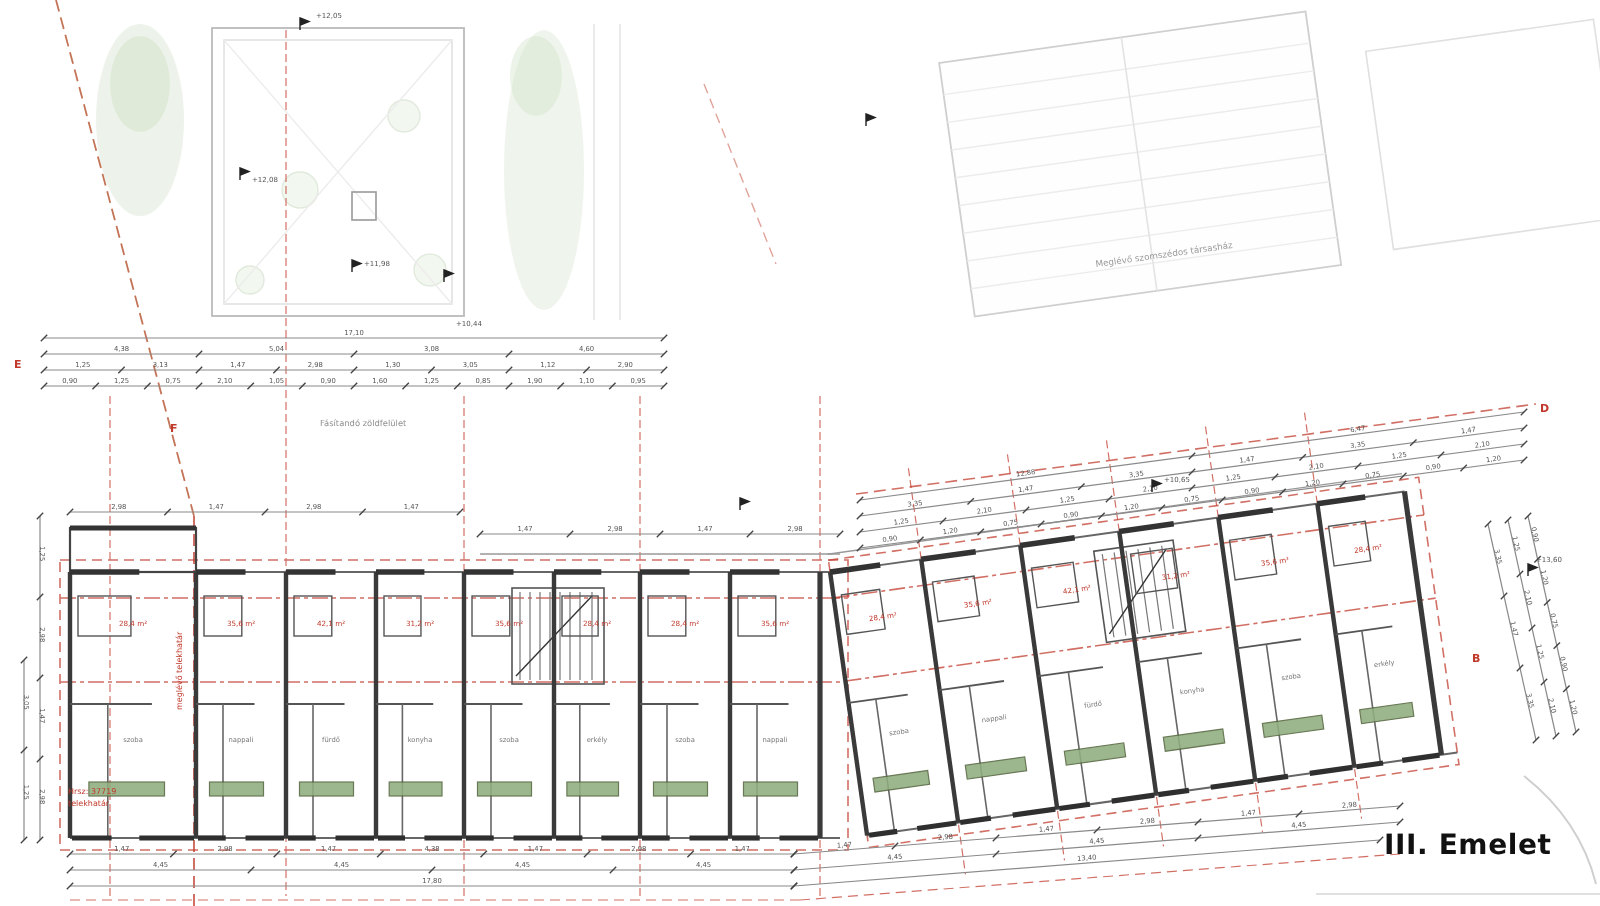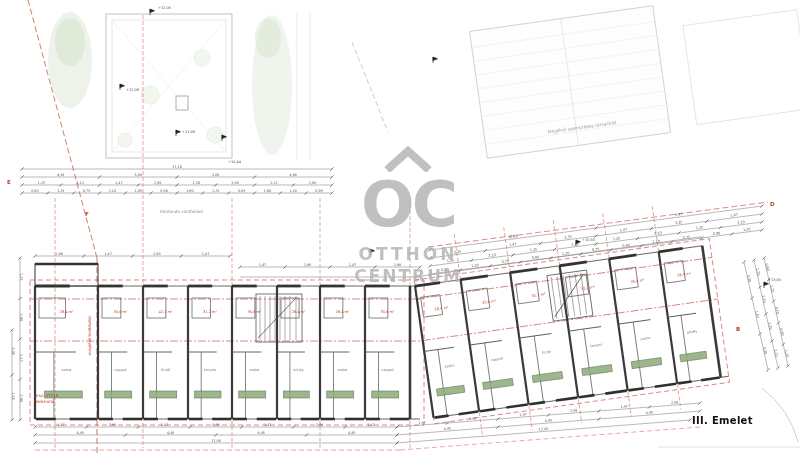--- a/index.html
+++ b/index.html
@@ -4,21 +4,21 @@
 <style>
   html,body{margin:0;padding:0;background:#fff;}
   .canvas{position:relative;width:800px;height:453px;background:#ffffff;overflow:hidden;
           font-family:"DejaVu Sans",sans-serif;}
   .plan-svg{position:absolute;left:0;top:0;z-index:1;}
   .watermark{position:absolute;left:334px;top:146px;width:148px;text-align:center;
              color:#b3b3b3;opacity:.82;z-index:3;pointer-events:none;}
   .wm-oc{font-size:63px;font-weight:bold;letter-spacing:-3px;line-height:60px;margin-top:-1px;}
   .wm-line1{font-size:17px;font-weight:bold;letter-spacing:3px;line-height:20px;margin-top:9px;}
   .wm-line2{font-size:17px;font-weight:bold;letter-spacing:2px;line-height:20px;margin-top:2px;}
-  .floor-label{position:absolute;left:692px;top:415px;z-index:4;font-size:10px;font-weight:bold;
+  .floor-label{position:absolute;left:692px;top:415px;z-index:4;font-size:14px;font-weight:bold;
                color:#111;letter-spacing:.3px;}
 </style>
 </head>
 <body>
 
 <div class="canvas">
 
   <svg class="plan-svg" width="800" height="453" viewBox="0 0 800 453">
 
     <g>
@@ -584,23 +584,15 @@
       <text x="34" y="397">Hrsz: 37719</text>
       <text x="34" y="403">telekhatár</text>
     </g>
 
     <g>
       <path d="M762,388 Q790,410 798,442" fill="none" stroke="#cfcfcf" stroke-width="1"></path>
       <line x1="658" y1="447" x2="800" y2="447" stroke="#e0e0e0" stroke-width="1"></line>
     </g>
   </svg>
 
-  <div class="watermark">
-    <svg width="54" height="26" viewBox="0 0 54 26">
-      <polyline points="6,24 27,5 48,24" fill="none" stroke="#b3b3b3" stroke-width="8"></polyline>
-    </svg>
-    <div class="wm-oc">OC</div>
-    <div class="wm-line1">OTTHON</div>
-    <div class="wm-line2">CENTRUM</div>
-  </div>
 
   <div class="floor-label">III. Emelet</div>
 </div>
 
 </body></html>

